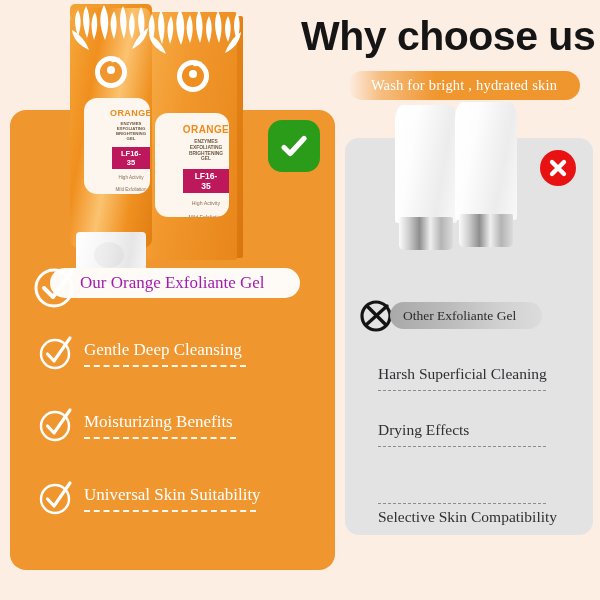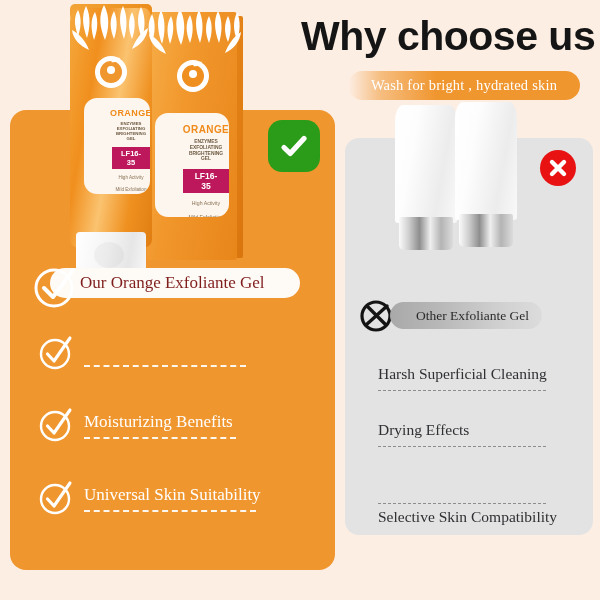--- a/index.html
+++ b/index.html
@@ -145,40 +145,40 @@
   .badge-green .inner { width:52px; height:52px; border-radius:50%; background:#2b9c19; display:flex; align-items:center; justify-content:center; }
   .badge-red { left:540px; top:150px; width:36px; height:36px; background:#e81212; }
   .check-icon { position:absolute; left:0px; top:0px; width:40px; height:40px; }
 
   .pill-white {
     position:absolute; left:50px; top:268px; width:250px; height:30px;
     background:#fefaf5; border-radius:15px;
     display:flex; align-items:center;
   }
   .pill-white span {
-    font-family:"Liberation Serif", serif; font-size:17px; color:#7f1d1d;
+    font-family:"Liberation Serif", serif; font-size:17px; color:#a21caf;
     padding-left:30px; white-space:nowrap;
   }
 
   .b-text {
     position:absolute;
     font-family:"Liberation Serif", serif; font-size:17px; color:#ffffff;
     white-space:nowrap;
   }
   .b-dash {
     position:absolute; height:0;
     border-top:2px dashed rgba(255,255,255,0.92);
   }
 
   
   .pill-gray {
     position:absolute; left:390px; top:302px; width:152px; height:27px;
     border-radius:14px;
     background:linear-gradient(to right,#a9a9a9 0%, #b9b9b9 35%, #cfcfcf 70%, #dcdcdc 100%);
-    display:flex; align-items:center;justify-content:center;
+    display:flex; align-items:center;
   }
   .pill-gray span {
     font-family:"Liberation Serif", serif; font-size:13.5px; color:#2b2b2b;
     padding-left:13px; white-space:nowrap;
   }
   .x-icon { position:absolute; left:357px; top:297px; width:38px; height:38px; }
 
   .r-text {
     position:absolute; left:378px;
     font-family:"Liberation Serif", serif; font-size:15.5px; color:#2f3033;
@@ -308,20 +308,21 @@
 
   <svg class="check-icon" style="left:32px; top:262px; width:48px; height:48px;" viewBox="0 0 48 48">
     <circle cx="22" cy="26" r="18" fill="none" stroke="#ffffff" stroke-width="3"></circle>
     <path d="M12 26 L21 35 L41 8" stroke="#ffffff" stroke-width="4" fill="none" stroke-linecap="round" stroke-linejoin="round"></path>
   </svg>
 
   <svg class="check-icon" style="left:38px; top:333px; width:38px; height:38px;" viewBox="0 0 38 38">
     <circle cx="17" cy="21" r="14" fill="none" stroke="#ffffff" stroke-width="2.4"></circle>
     <path d="M9.5 21 L16 28 L32 5" stroke="#ffffff" stroke-width="3.1" fill="none" stroke-linecap="round" stroke-linejoin="round"></path>
   </svg>
+  <div class="b-text" style="left:84px; top:340px;">Gentle Deep Cleansing</div>
   <div class="b-dash" style="left:84px; top:365px; width:162px;"></div>
 
   <svg class="check-icon" style="left:38px; top:405px; width:38px; height:38px;" viewBox="0 0 38 38">
     <circle cx="17" cy="21" r="14" fill="none" stroke="#ffffff" stroke-width="2.4"></circle>
     <path d="M9.5 21 L16 28 L32 5" stroke="#ffffff" stroke-width="3.1" fill="none" stroke-linecap="round" stroke-linejoin="round"></path>
   </svg>
   <div class="b-text" style="left:84px; top:412px;">Moisturizing Benefits</div>
   <div class="b-dash" style="left:84px; top:437px; width:152px;"></div>
 
   <svg class="check-icon" style="left:38px; top:478px; width:38px; height:38px;" viewBox="0 0 38 38">

